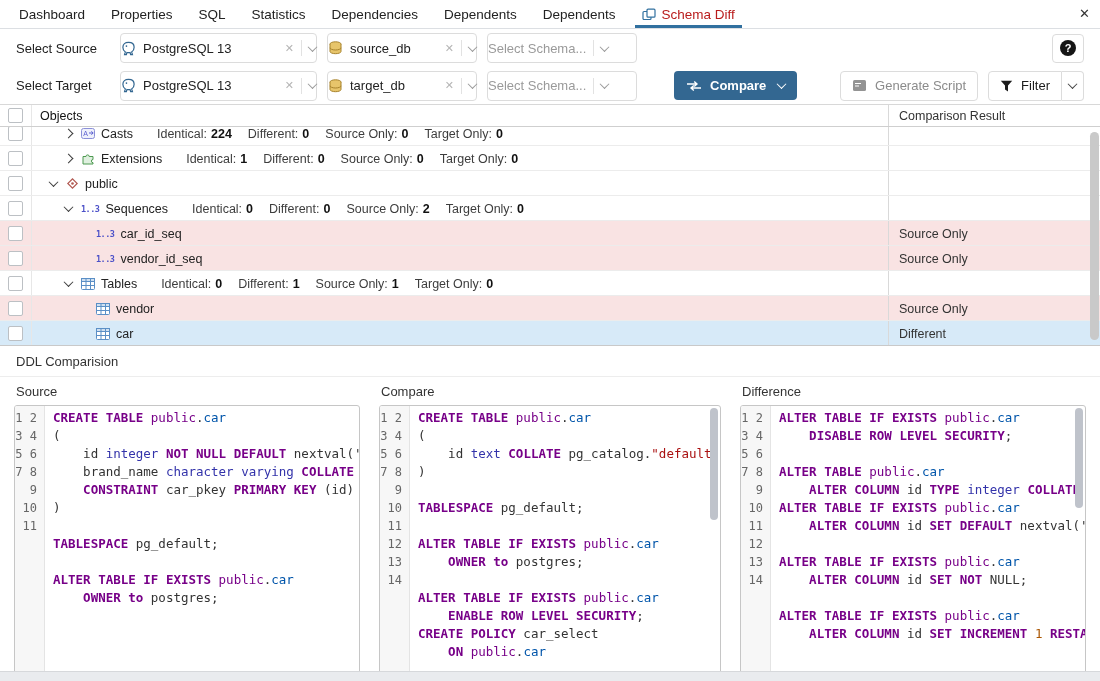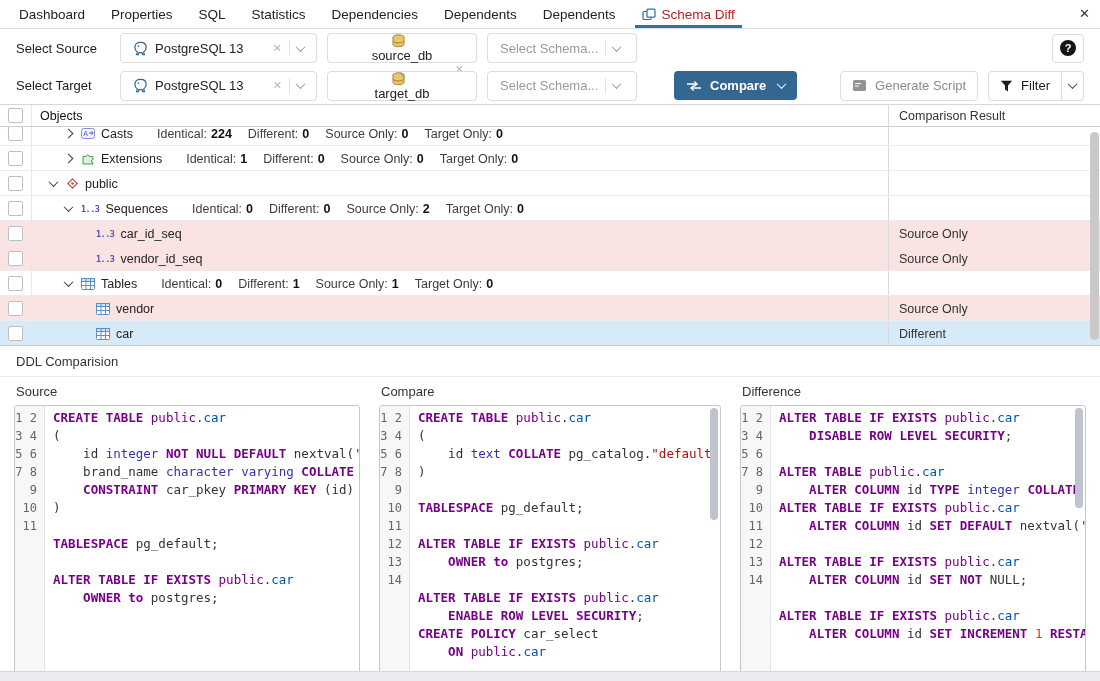--- a/index.html
+++ b/index.html
@@ -9,31 +9,31 @@
   
   .tabbar { display:flex; align-items:stretch; height:29px; border-bottom:1px solid #dcdfe3; padding-left:6px; position:relative; background:#fff; }
   .tab { display:flex; align-items:center; gap:6px; padding:0 13px; font-size:13.5px; color:#222; cursor:pointer; position:relative; }
   .tab.active { color:#b91c1c; }
   .tab.active::after { content:""; position:absolute; left:6px; right:6px; bottom:0; height:3px; background:#31709f; }
   .tab-close { position:absolute; right:10px; top:6px; font-size:13px; color:#333; cursor:pointer; }
 
   
   .tb-row { display:flex; align-items:center; height:38px; padding:0 16px; background:#fff; }
   .tb-label { width:104px; font-size:13px; color:#222; }
-  .combo { display:flex; align-items:center; height:30px; background:#fff; border:1px solid #dcdcdc; border-radius:4px; padding:0 12px; margin-right:10px; font-size:13px; }
+  .combo { display:flex; align-items:center; height:30px; background:#fff; border:1px solid #dcdcdc; border-radius:4px; padding:0 0; margin-right:10px; font-size:13px; }
   .combo .c-ic { margin-right:7px; display:flex; align-items:center; }
   .combo .c-val { color:#222; }
   .combo .c-ph { color:#9a9a9a; }
   .combo .c-clear { color:#b5b5b5; font-size:11px; margin-left:14px; cursor:pointer; }
   .combo .c-sep { width:1px; height:16px; background:#e2e2e2; margin:0 7px; }
   .chev { display:inline-block; width:7px; height:7px; border-right:1.6px solid currentColor; border-bottom:1.6px solid currentColor; }
   .chev.down { transform:rotate(45deg) translate(-1px,-1px); }
   .chev.right { transform:rotate(-45deg); }
   .combo .chev { color:#9a9a9a; }
-  .combo.w-server { width:197px; } .combo.w-db { width:150px;flex-direction:column; } .combo.w-schema { width:150px; }
+  .combo.w-server { width:197px; } .combo.w-db { width:150px; } .combo.w-schema { width:150px; }
   .btn { display:flex; align-items:center; border-radius:4px; font-size:13px; cursor:pointer; }
   .btn-compare { margin-left:27px; height:29px; background:#336791; color:#fff; padding:0 12px; gap:8px; }
   .btn-compare .chev { color:#fff; margin-left:4px; }
   .btn-outline { height:30px; background:#fff; border:1px solid #dcdcdc; padding:0 11px; gap:8px; }
   .btn-generate { margin-left:auto; color:#8b8b8b; }
   .btn-generate svg { opacity:.75; }
   .filter-group { display:flex; margin-left:10px; }
   .btn-filter { border-radius:4px 0 0 4px; color:#1c1c1c; }
   .filter-caret { width:22px; height:30px; border:1px solid #dcdcdc; border-left:none; border-radius:0 4px 4px 0; display:flex; align-items:center; justify-content:center; color:#444; cursor:pointer; }
   .help-btn { margin-left:auto; width:32px; height:29px; border:1px solid #dcdcdc; border-radius:4px; display:flex; align-items:center; justify-content:center; cursor:pointer; background:#fff; }

